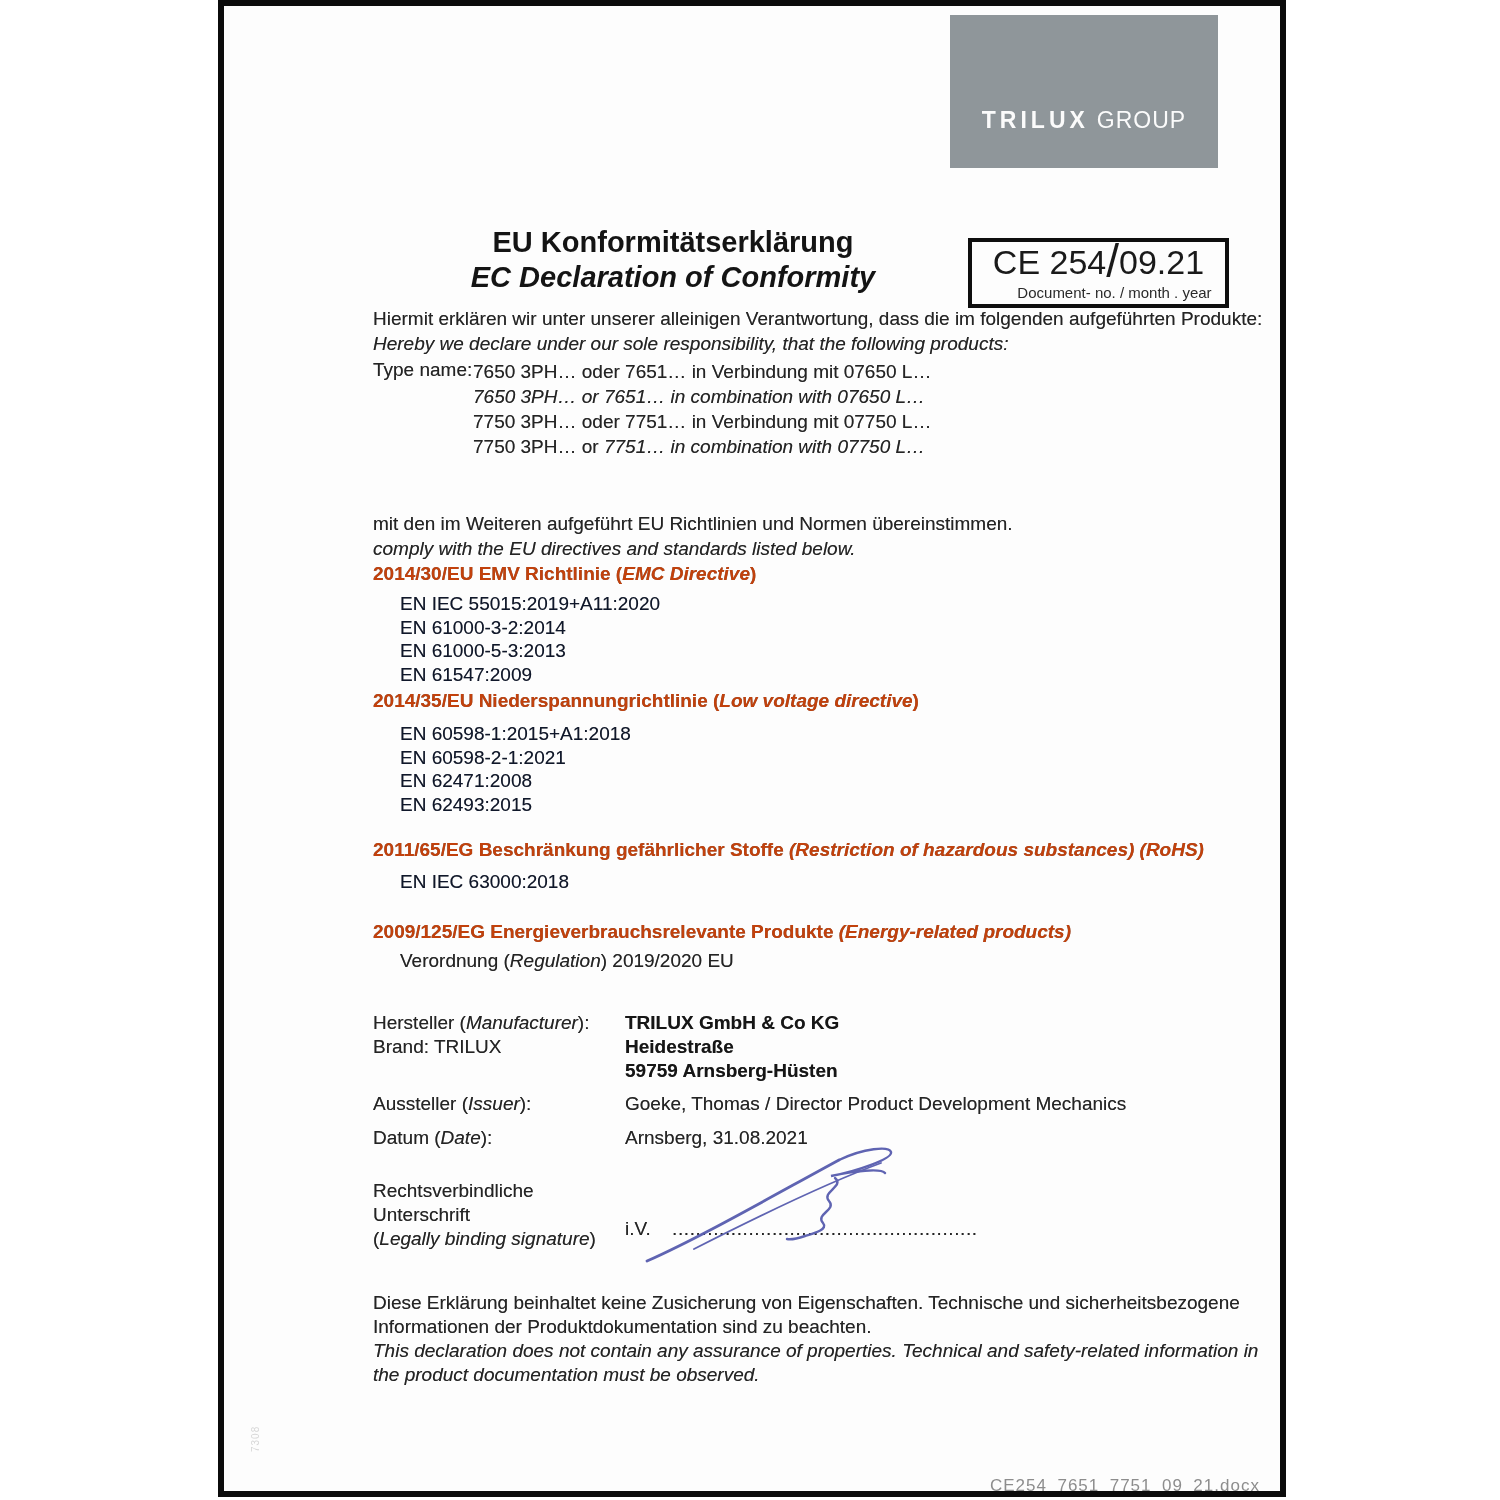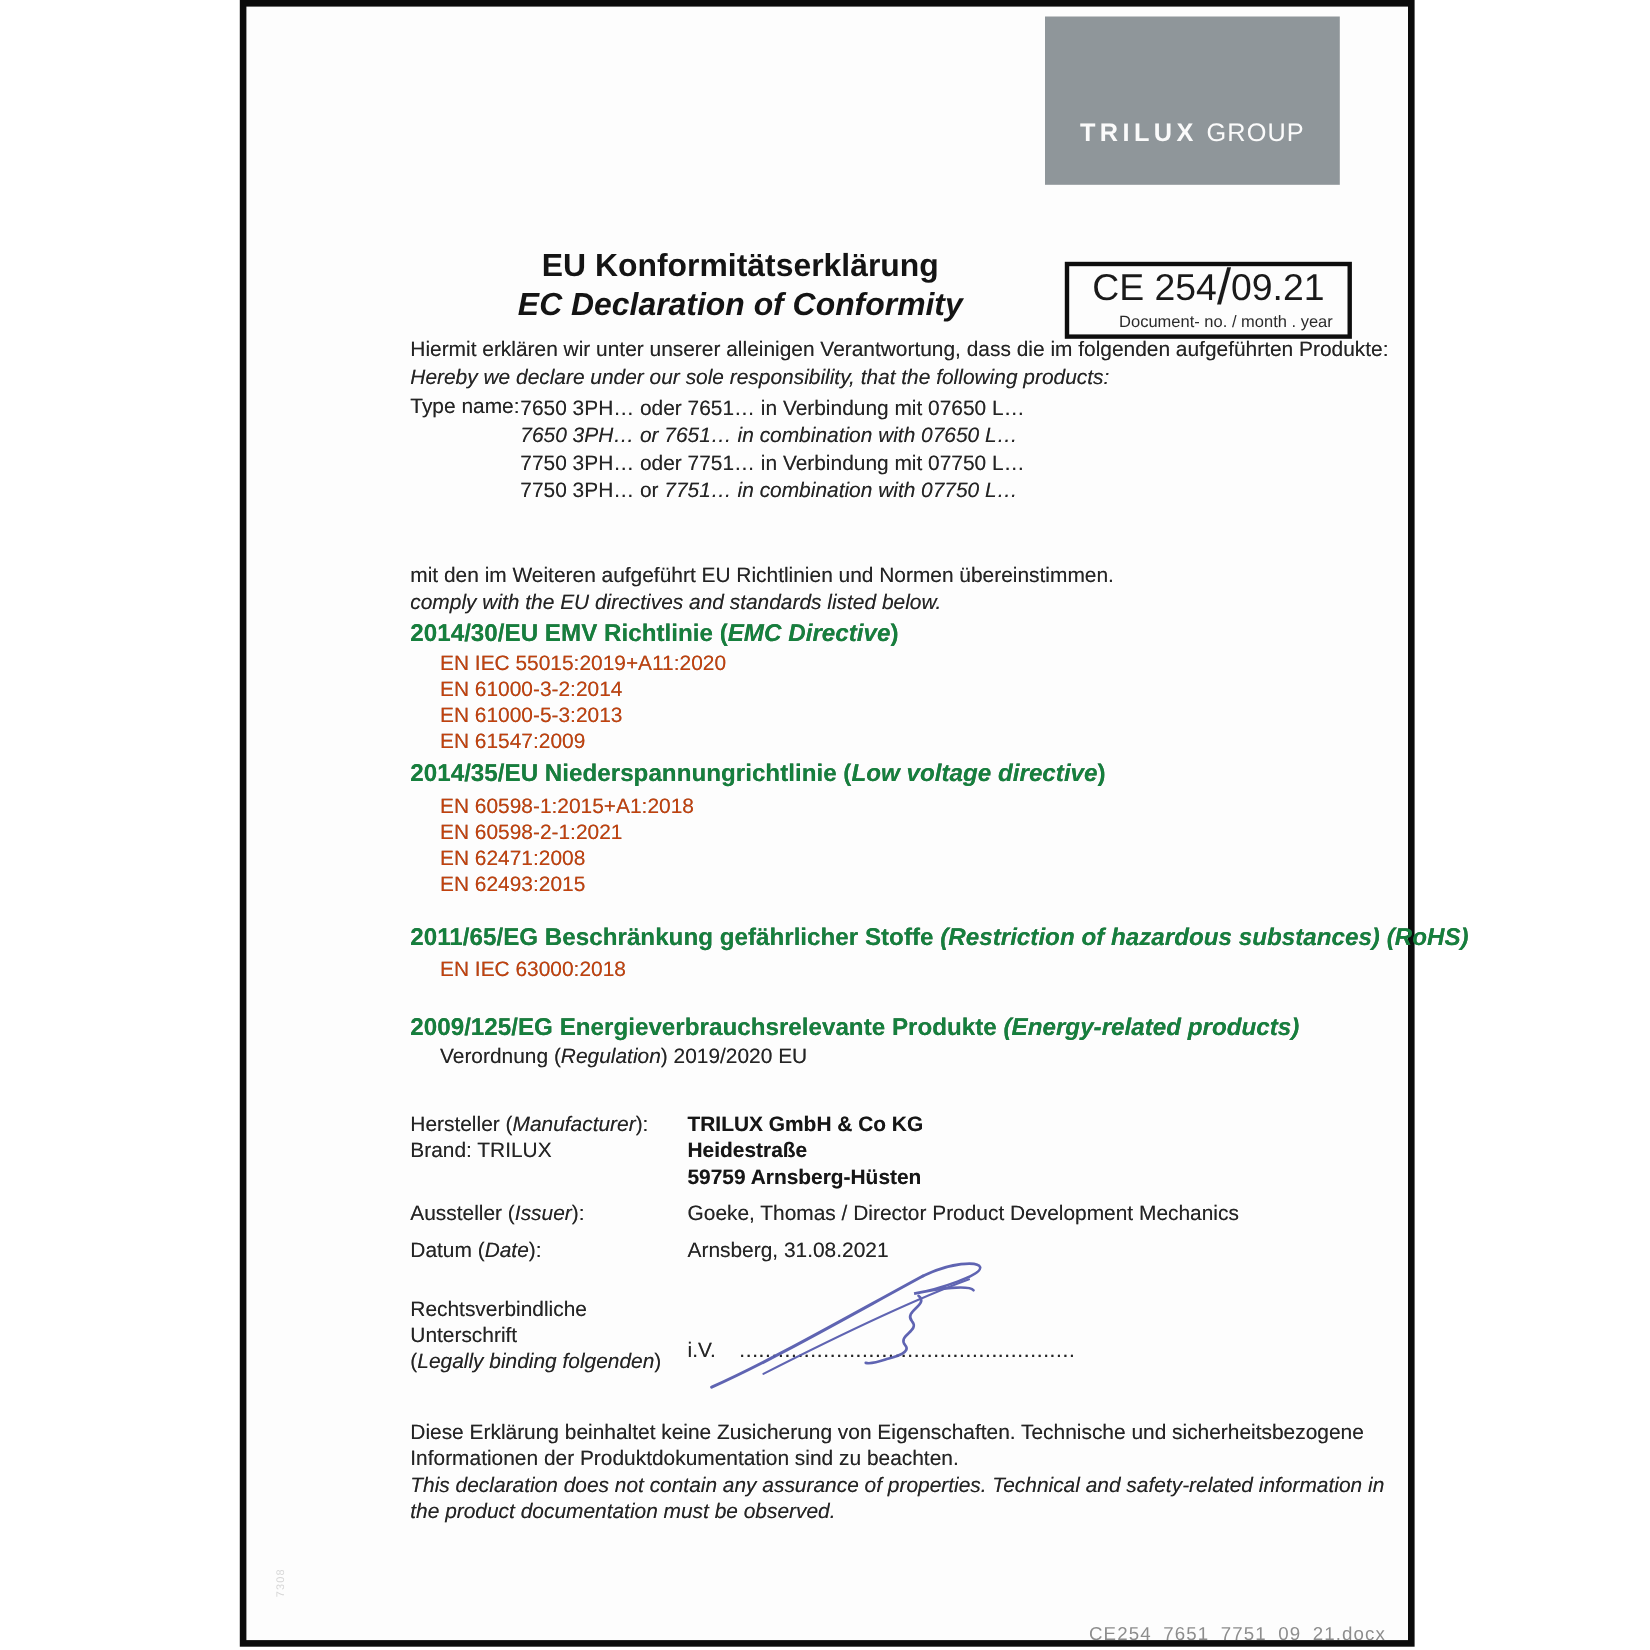--- a/index.html
+++ b/index.html
@@ -4,22 +4,22 @@
 <style>
   html,body{margin:0;padding:0;background:#ffffff;}
   #canvas{position:relative;width:1500px;height:1500px;background:#ffffff;overflow:hidden;
           font-family:"Liberation Sans","DejaVu Sans",sans-serif;color:#1f1f1f;}
   .page{position:absolute;left:218px;top:0;width:1068px;height:1497px;background:#fdfdfd;
         border:6px solid #0b0b0b;box-sizing:border-box;}
   .abs{position:absolute;white-space:nowrap;}
   .t{font-size:19px;color:#242424;text-shadow:0 0 .4px rgba(40,40,40,.55);}
   .b{font-weight:bold;color:#161616;}
   .it{font-style:italic;}
-  .head{font-size:22px;font-weight:bold;color:#15803d;text-shadow:0 0 .4px rgba(20,20,20,.6);text-align:center;}
-  .list{font-size:19px;line-height:23.5px;color:#c2410c;text-shadow:0 0 .4px rgba(40,40,40,.5);}
+  .head{font-size:19px;font-weight:bold;color:#c2410c;text-shadow:0 0 .4px rgba(20,20,20,.6);text-align:center;}
+  .list{font-size:19px;line-height:23.5px;color:#0f172a;text-shadow:0 0 .4px rgba(40,40,40,.5);}
   .logo-box{position:absolute;left:726px;top:9px;width:268px;height:153px;background:#8f969a;}
   .logo-text{position:absolute;left:0;top:92px;width:100%;text-align:center;color:#fbfbfb;
              font-size:23px;white-space:nowrap;}
   .logo-brand{font-weight:900;letter-spacing:4px;}
   .logo-suffix{font-weight:500;letter-spacing:1px;margin-left:8px;}
   .title{font-size:29px;font-weight:bold;color:#141414;line-height:35px;text-align:center;}
   .ce-box{position:absolute;left:744px;top:232px;width:261px;height:70px;border:4px solid #0e0e0e;
           box-sizing:border-box;background:#fdfdfd;}
   .ce-num{position:absolute;top:1px;width:100%;text-align:center;font-size:34px;color:#1a1a1a;white-space:nowrap;}
   .ce-slash{font-size:46px;line-height:34px;vertical-align:-3px;}
@@ -123,21 +123,21 @@
     <div class="abs t" style="left:401px;top:1087px;">Goeke, Thomas / Director Product Development Mechanics</div>
 
     <div class="abs t" style="left:149px;top:1121px;text-align:center;">
       <span>Datum (</span><span class="it">Date</span><span>):</span>
     </div>
     <div class="abs t" style="left:401px;top:1121px;">Arnsberg, 31.08.2021</div>
 
     <div class="abs t" style="left:149px;top:1173px;line-height:24px;">
       <div>Rechtsverbindliche</div>
       <div>Unterschrift</div>
-      <div><span>(</span><span class="it">Legally binding folgenden</span><span>)</span></div>
+      <div><span>(</span><span class="it">Legally binding signature</span><span>)</span></div>
     </div>
 
     <div class="abs t" style="left:401px;top:1212px;">
       <span>i.V.</span>
       <span class="dots" style="margin-left:16px;">....................................................</span>
     </div>
 
     <div class="abs" style="left:415px;top:1140px;">
       <svg width="280" height="125" viewBox="0 0 280 125">
         <g fill="none" stroke="#575cae" stroke-linecap="round" opacity="0.95">

